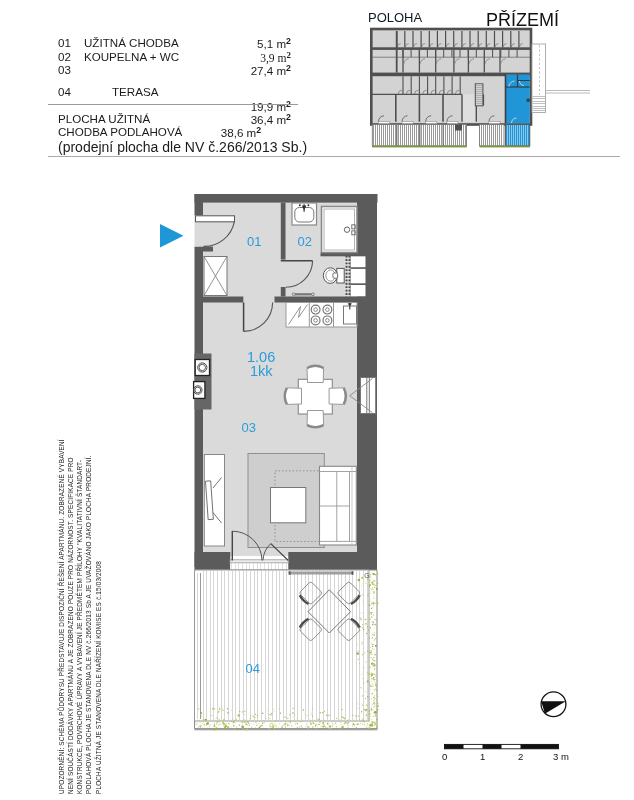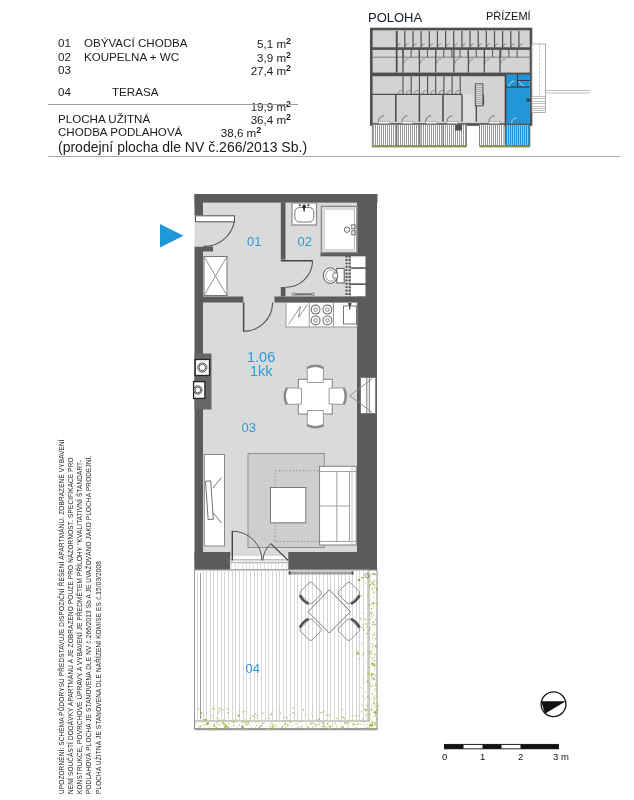--- a/index.html
+++ b/index.html
@@ -11,25 +11,25 @@
   .nm{position:absolute;left:84px;white-space:nowrap;}
   .ar{position:absolute;width:100px;text-align:right;left:191px;}
   .s2{font-weight:700;font-size:8.8px;vertical-align:3.5px;}
 </style>
 </head>
 <body>
 <div id="page">
 
 <div class="abs tbl" style="left:0;top:0;width:634px;height:160px;">
   <div class="num" style="top:36px;">01</div>
-      <div class="nm" style="top:36px;">OBÝVACÍ CHODBA</div>
+      <div class="nm" style="top:36px;">UŽITNÁ CHODBA</div>
       <div class="ar" style="top:36px;">5,1 m<span class="s2">2</span></div>
   <div class="num" style="top:49.6px;">02</div>
       <div class="nm" style="top:49.6px;">KOUPELNA + WC</div>
-      <div class="ar" style="top:49.6px;">3,9 m<span class="s2">2</span></div>
+      <div class="ar" style="top:49.6px;font-family:Liberation Serif, serif;">3,9 m<span class="s2">2</span></div>
   <div class="num" style="top:63.2px;">03</div>
       <div class="ar" style="top:63.2px;">27,4 m<span class="s2">2</span></div>
   <div class="num" style="top:85px;">04</div>
       <div class="nm" style="top:85px;margin-left:28px;">TERASA</div>
       <div class="ar" style="top:91px;margin-top:8px;">19,9 m<span class="s2">2</span></div>
 </div>
 
 <div class="abs" style="left:48px;top:103.5px;width:250px;height:1px;background:#9a9a9a;"></div>
 
 <div class="abs tbl" style="left:0;top:0;width:634px;height:160px;">
@@ -37,21 +37,21 @@
       <div class="ar" style="top:111.5px;">36,4 m<span class="s2">2</span></div>
   <div class="num" style="top:125px;">CHODBA PODLAHOVÁ</div>
       <div class="ar" style="top:125px;text-align:center;">38,6 m<span class="s2">2</span></div>
   <div class="num" style="top:138.8px;font-size:14px;">(prodejní plocha dle NV č.266/2013 Sb.)</div>
 </div>
 
 <div class="abs" style="left:48px;top:155.5px;width:572px;height:1px;background:#aaaaaa;"></div>
 
 <div class="abs" style="left:368px;top:10px;font-size:13px;color:#0f172a;">POLOHA</div>
 
-<div class="abs" style="left:486px;top:10px;font-size:11px;color:#111;">PŘÍZEMÍ</div>
+<div class="abs" style="left:486px;top:10px;font-size:18px;color:#111;">PŘÍZEMÍ</div>
 
 <div class="abs" style="left:57px;top:794px;width:404px;transform:rotate(-90deg);transform-origin:0 0;font-size:6.4px;line-height:9.15px;letter-spacing:0.18px;color:#222;white-space:nowrap;">
 UPOZORNĚNÍ: SCHÉMA PŮDORYSU PŘEDSTAVUJE DISPOZIČNÍ ŘEŠENÍ APARTMÁNU. ZOBRAZENÉ VYBAVENÍ<br>
 NENÍ SOUČÁSTÍ DODÁVKY APARTMÁNU A JE ZOBRAZENO POUZE PRO NÁZORNOST. SPECIFIKACE PRO<br>
 KONSTRUKCE, POVRCHOVÉ ÚPRAVY A VYBAVENÍ JE PŘEDMĚTEM PŘÍLOHY "KVALITATIVNÍ ŠTANDART-<br>
 PODLAHOVÁ PLOCHA JE STANOVENA  DLE NV č.266/2013 Sb A JE UVAŽOVÁNO JAKO PLOCHA PRODEJNÍ.<br>
 PLOCHA UŽITNÁ JE STANOVENA DLE NAŘÍZENÍ KOMISE  ES č.15/03/2008
 </div>
 
 <svg class="abs" style="left:0;top:0;" width="634" height="800" viewBox="0 0 634 800">

